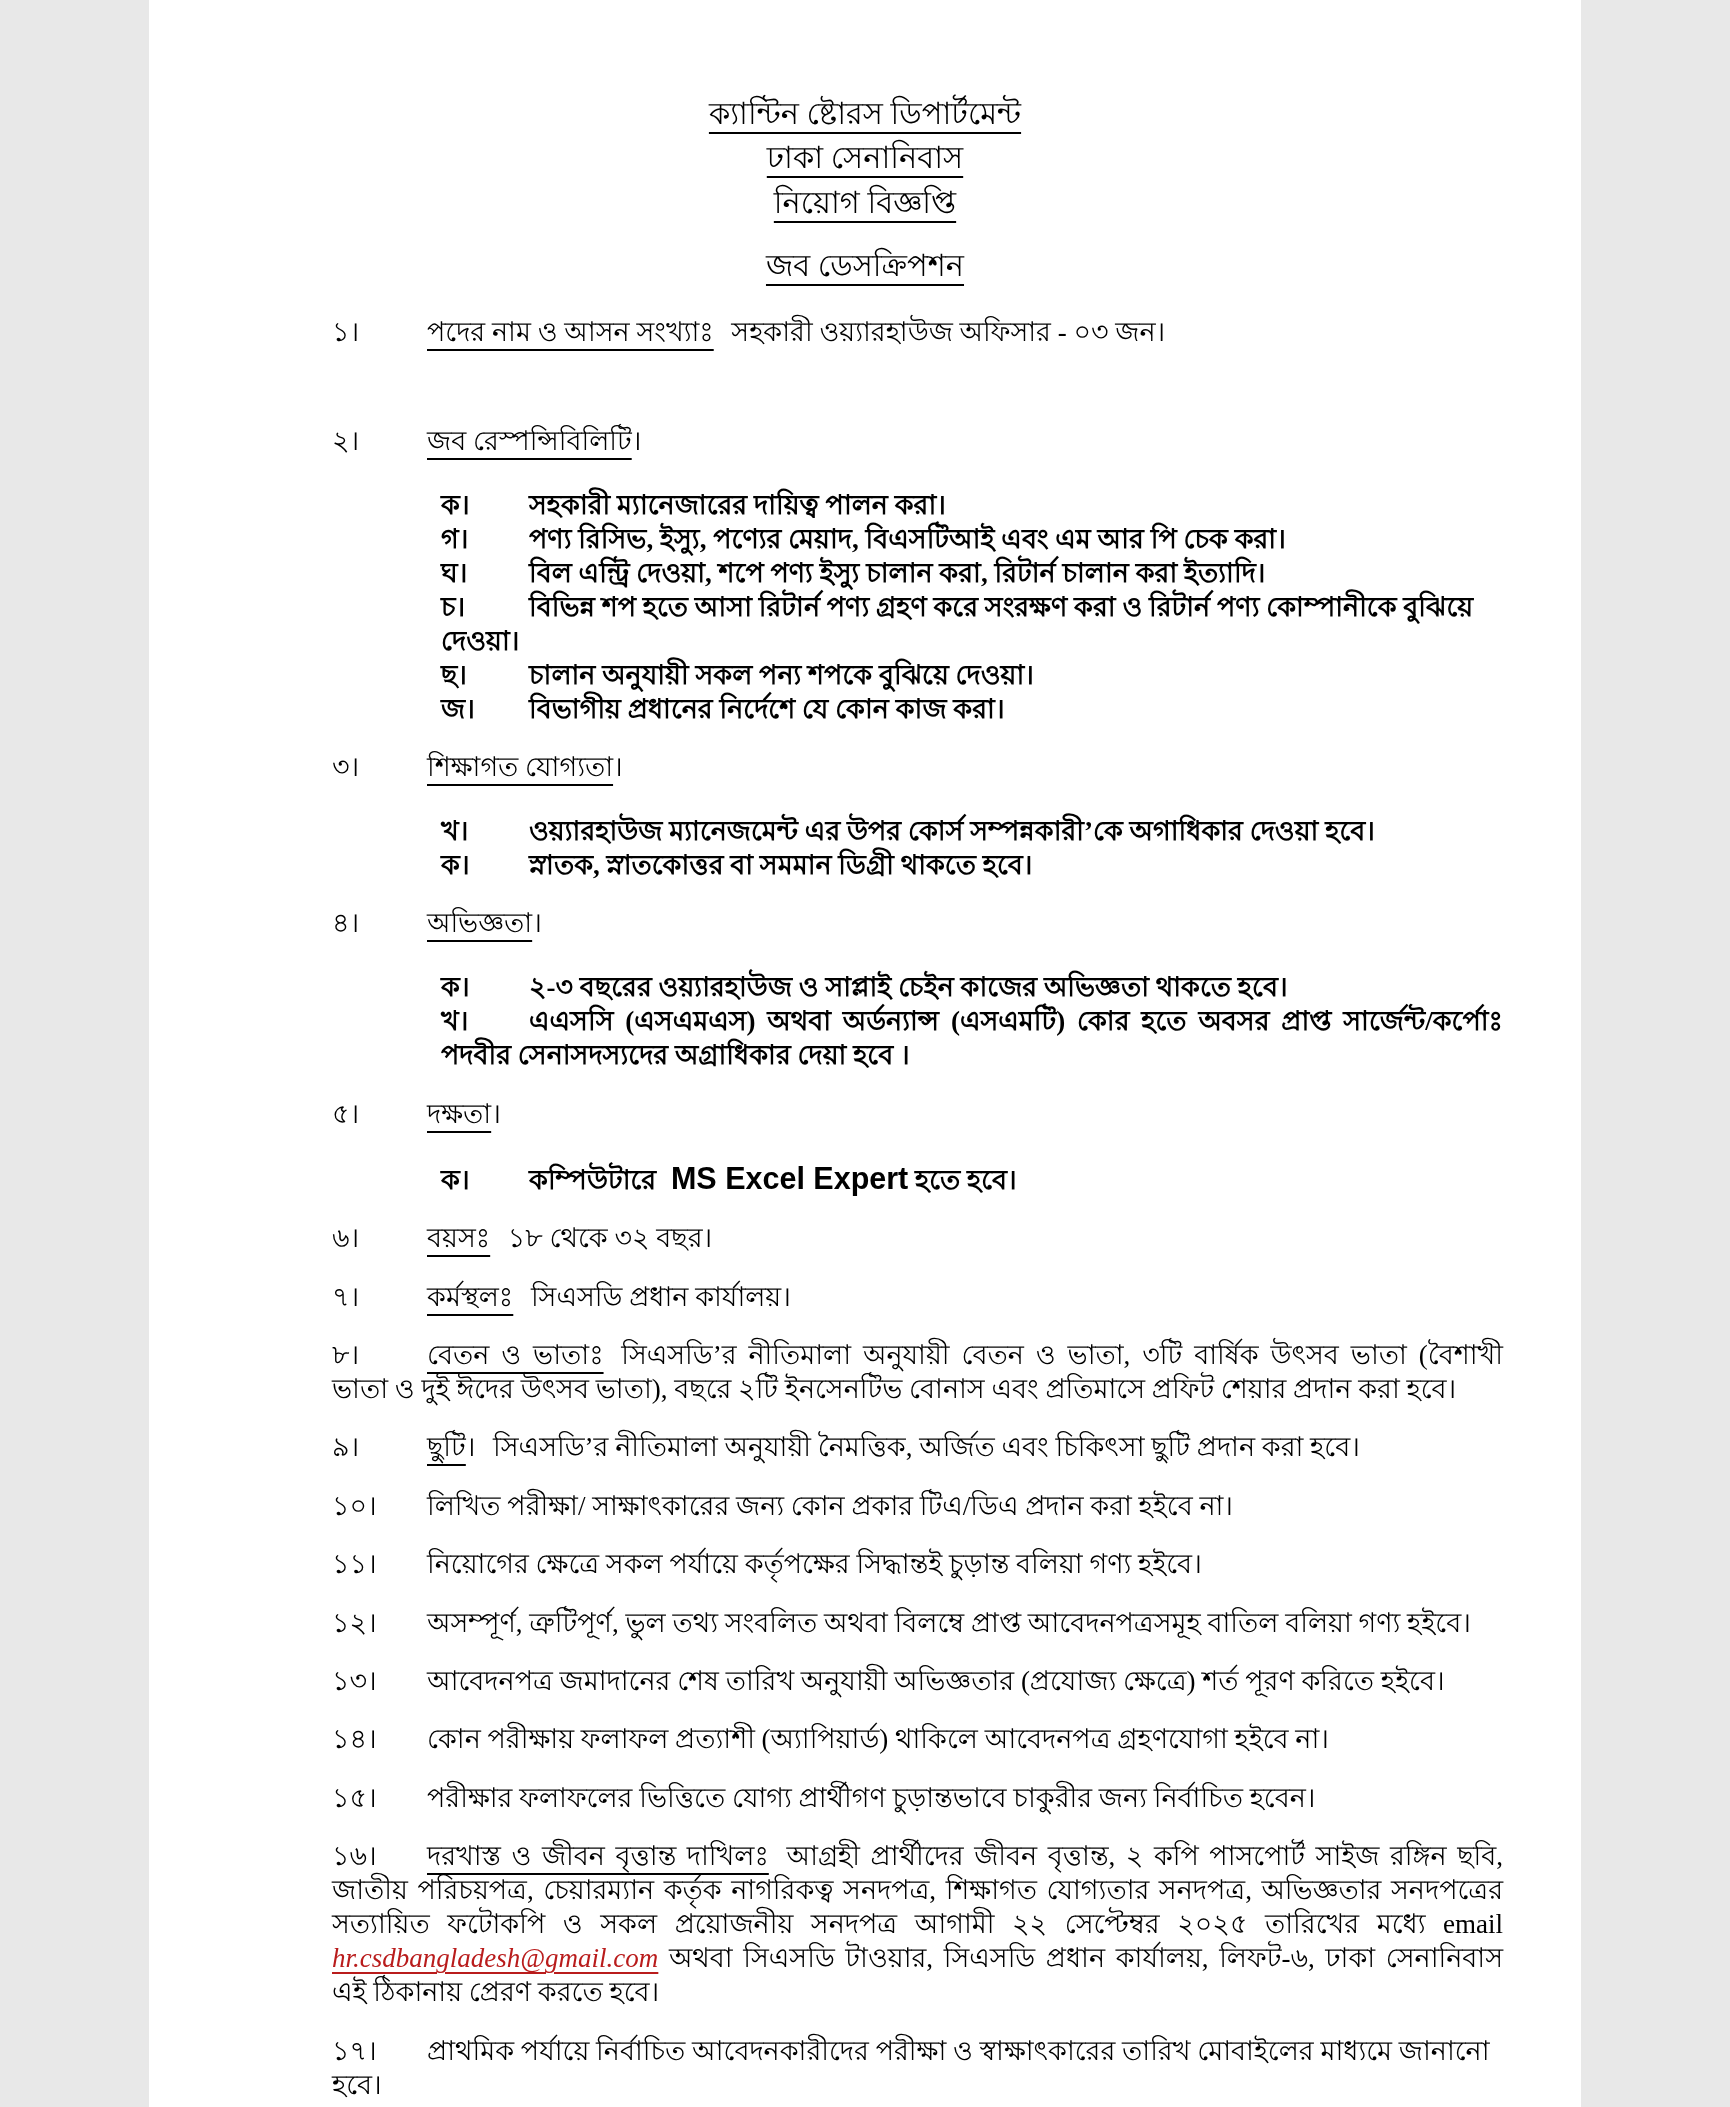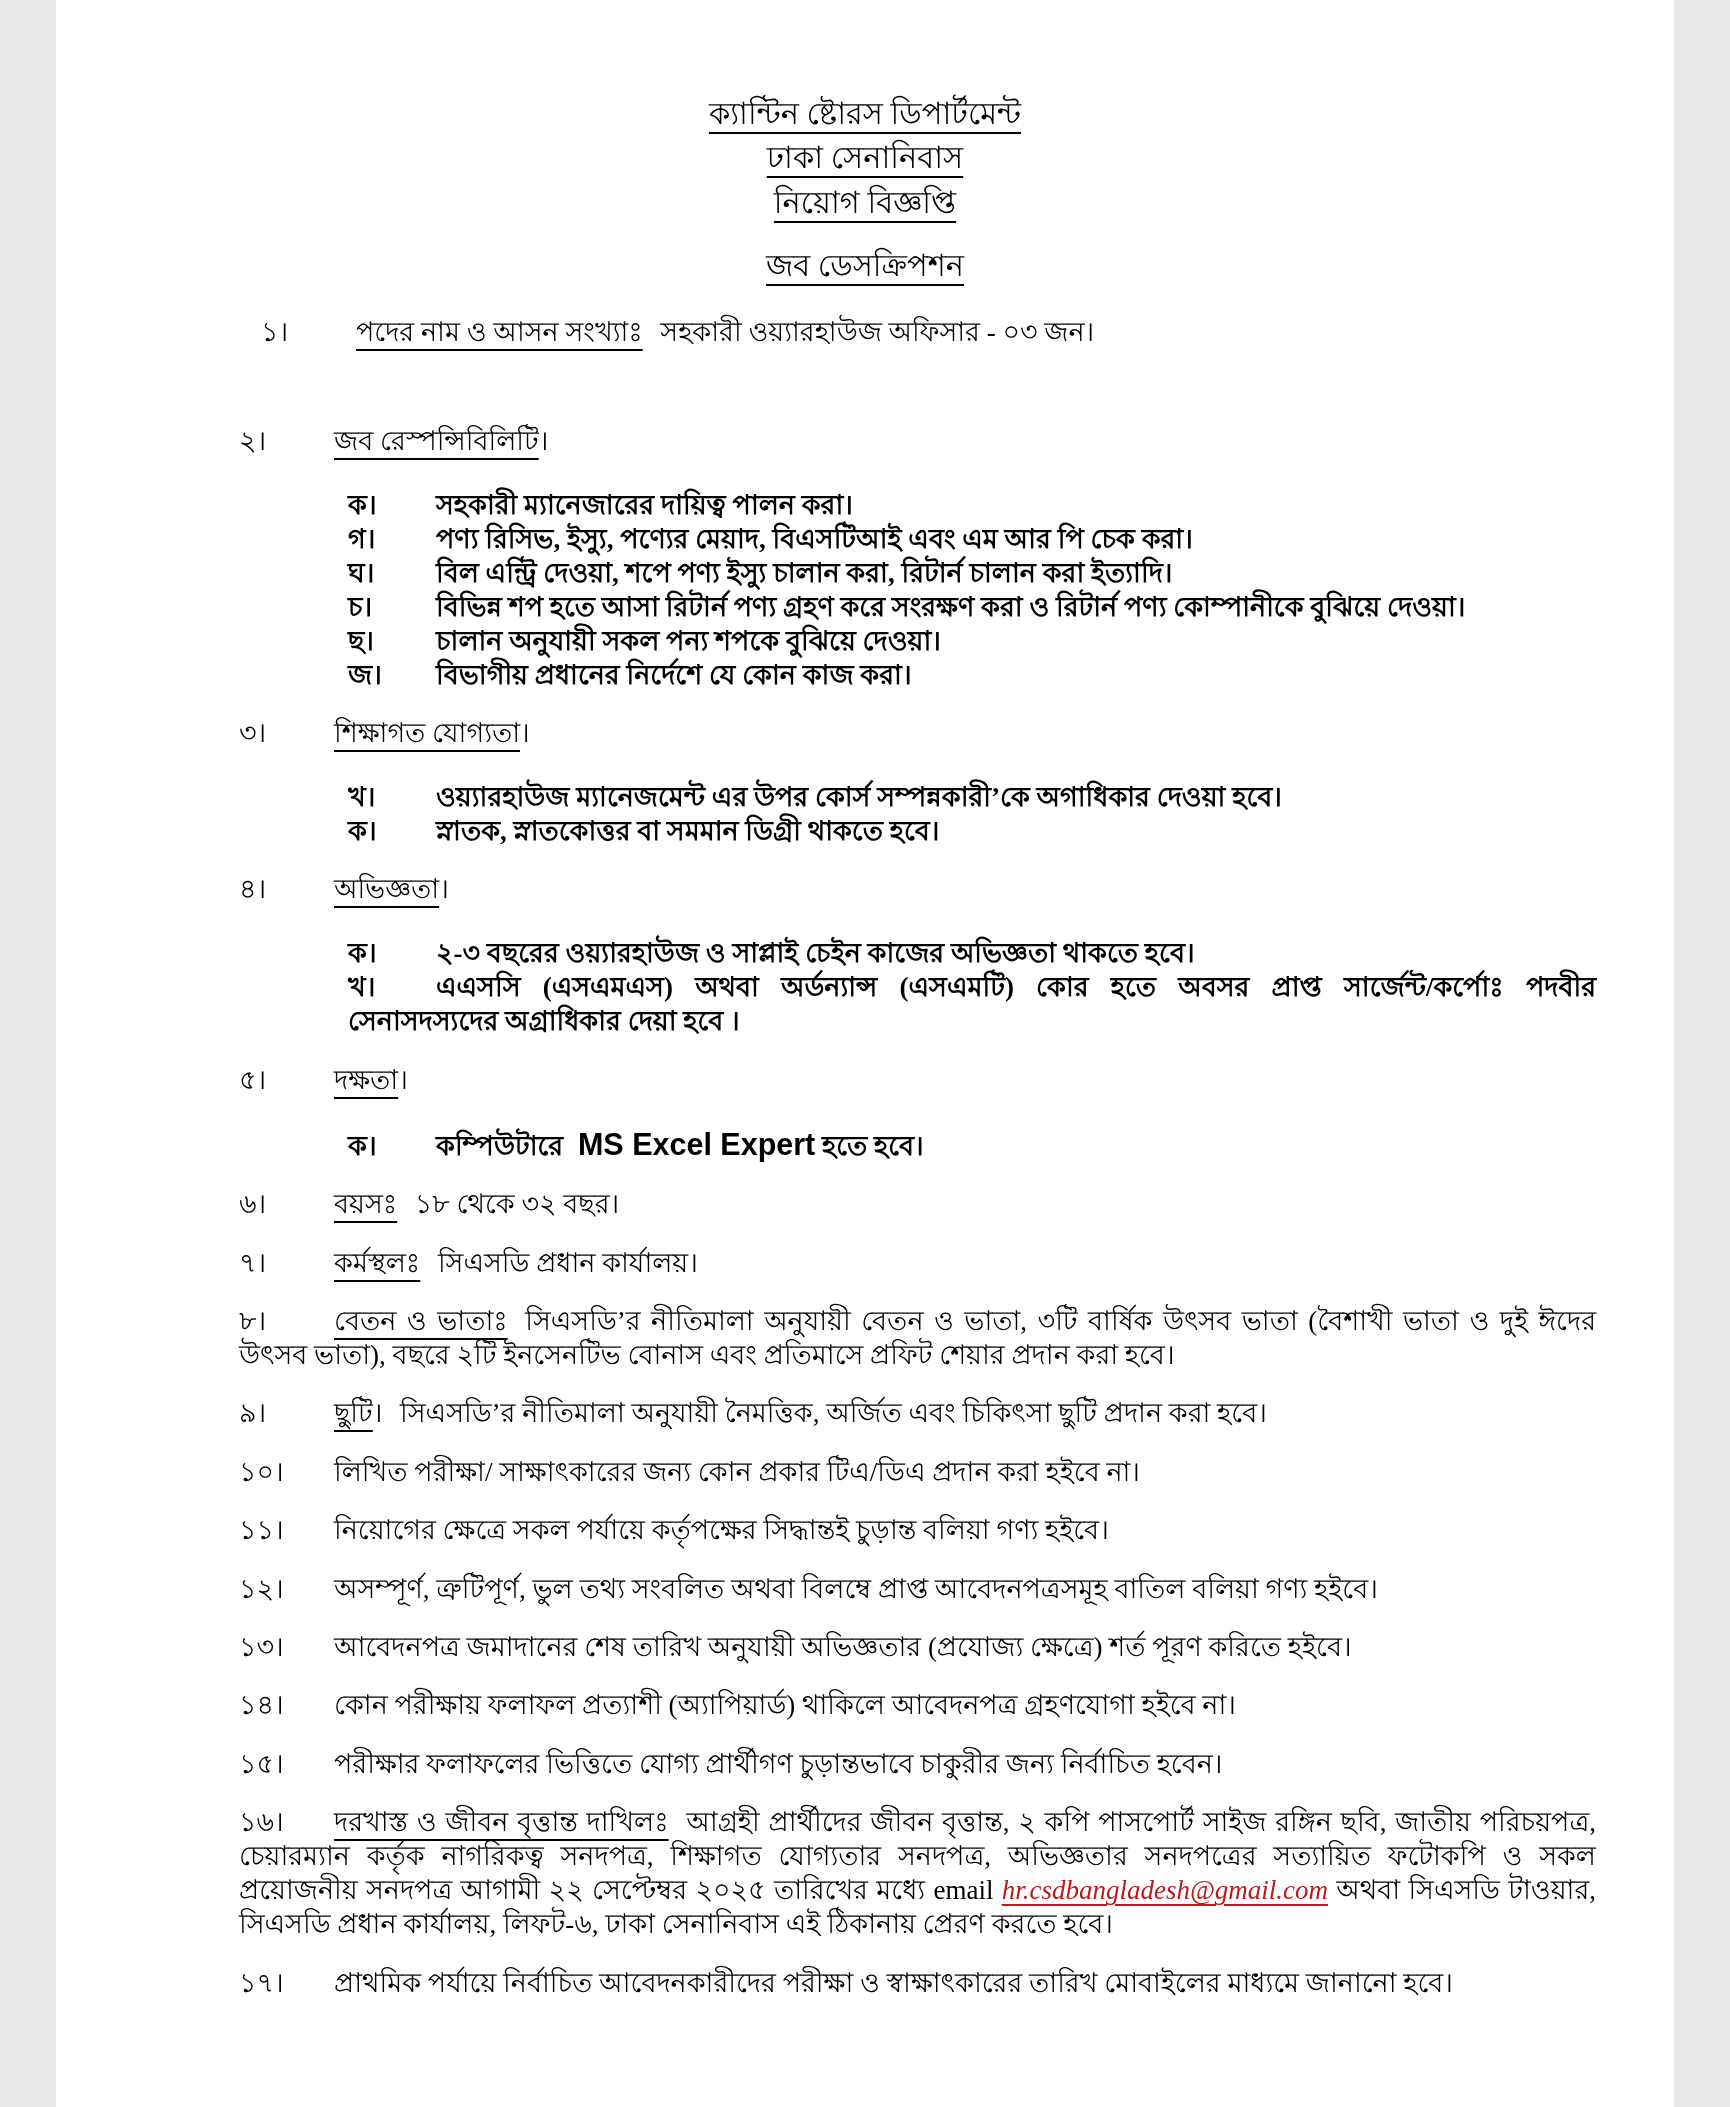--- a/index.html
+++ b/index.html
@@ -1,18 +1,18 @@
 <!DOCTYPE html>
 <html lang="bn" style="font-size:11px"><head>
 <meta charset="utf-8">
 <style>
   html,body{margin:0;padding:0;background:#e8e8e8;}
   .page{
     position:relative;
-    width:1618px;
+    width:1432px;
     height:2108px;
     box-sizing:border-box;
     margin:0 auto;
     background:#ffffff;
     color:#000000;
     font-family:"Liberation Serif", serif;
     font-size:27px;
     line-height:34px;
     padding:95px 78px 27px 183px;
     overflow:hidden;
@@ -25,21 +25,21 @@
     line-height:39px;
   }
   .h-line{margin-bottom:5.4px;}
   .h-sub{margin-top:24.4px;}
   .u{
     text-decoration:underline;
     text-underline-offset:7.5px;
     text-decoration-thickness:2px;
   }
   .item{margin-top:24.4px;}
-  .item.first-item{margin-top:28.5px;margin-left:22px;}
+  .item.first-item{margin-top:28.5px;}
   .item.gap-big{margin-top:75px;}
   .num{display:inline-block;width:95px;}
   .sublist{margin-top:30px;font-weight:bold;}
   .sub{margin-left:109px;}
   .slet{display:inline-block;width:88px;}
   .t{margin-left:17.6px;}
   .latin{font-family:"Liberation Sans", sans-serif;font-size:30.5px;margin-left:8px;}
   .wrap{text-align:justify;}
   a.email{
     color:#b91c1c;

